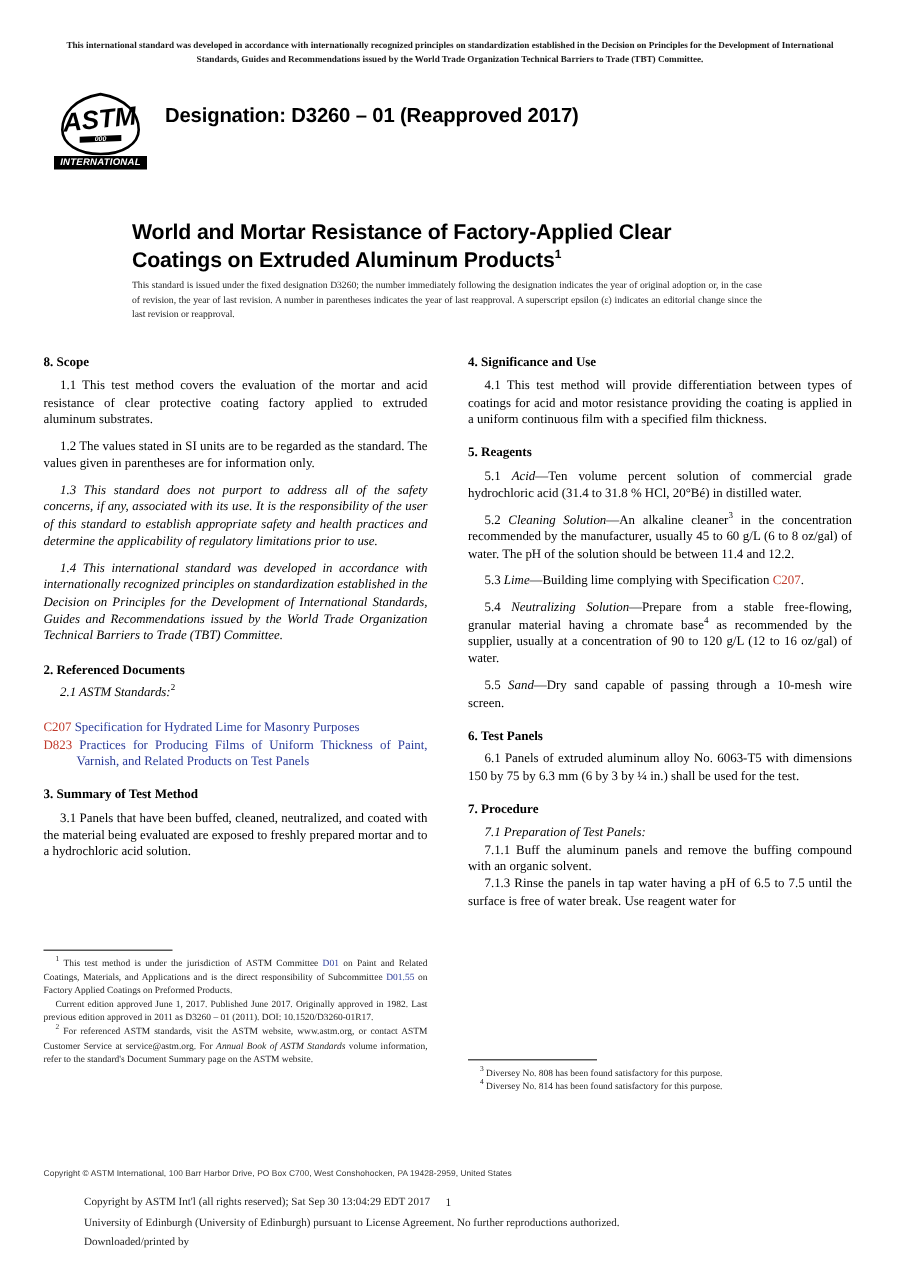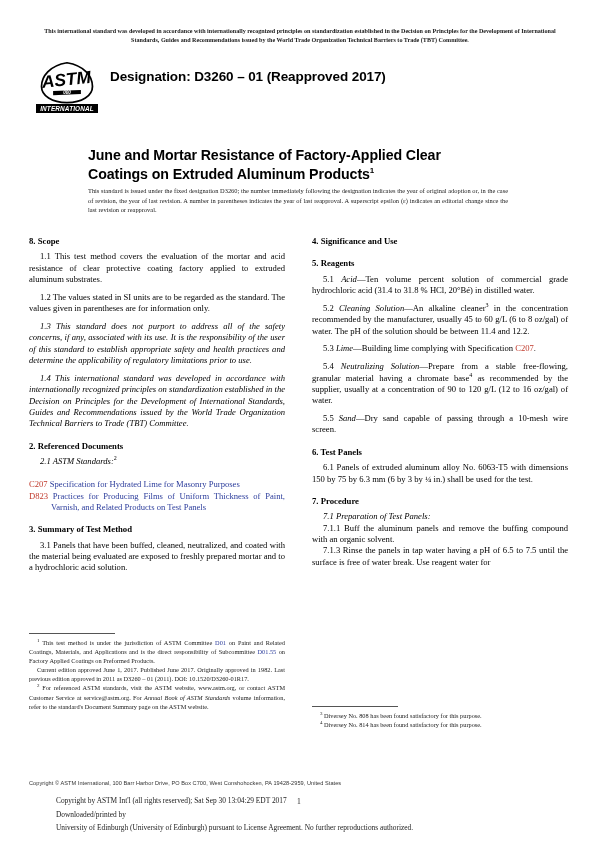--- a/index.html
+++ b/index.html
@@ -221,21 +221,21 @@
         <text x="50" y="57" text-anchor="middle">000</text>
       </g>
     </svg>
     <div class="logo-int">INTERNATIONAL</div>
   </div>
 
   <div class="designation">Designation: D3260 – 01 (Reapproved 2017)</div>
 
   <div class="doc-title">
     <br>
-    <span>June and Mortar Resistance of Factory-Applied Clear</span><br>
+    <span>World and Mortar Resistance of Factory-Applied Clear</span><br>
     <span>Coatings on Extruded Aluminum Products</span><sup>1</sup>
   </div>
 
   <div class="issue-note">This standard is issued under the fixed designation D3260; the number immediately following the designation indicates the year of original adoption or, in the case of revision, the year of last revision. A number in parentheses indicates the year of last reapproval. A superscript epsilon (ε) indicates an editorial change since the last revision or reapproval.</div>
 
   <div class="col col-left">
 
     <h2 class="sec">8. Scope</h2>
     <p class="para">1.1 This test method covers the evaluation of the mortar and acid resistance of clear protective coating factory applied to extruded aluminum substrates.</p>
     <p class="para sp">1.2 The values stated in SI units are to be regarded as the standard. The values given in parentheses are for information only.</p>
@@ -249,20 +249,21 @@
       <p class="ref-item"><span class="ref-num">D823</span> <span>Practices for Producing Films of Uniform Thickness of Paint, Varnish, and Related Products on Test Panels</span></p>
     </div>
 
     <h2 class="sec gap">3. Summary of Test Method</h2>
     <p class="para">3.1 Panels that have been buffed, cleaned, neutralized, and coated with the material being evaluated are exposed to freshly prepared mortar and to a hydrochloric acid solution.</p>
   </div>
 
   <div class="col col-right">
 
     <h2 class="sec">4. Significance and Use</h2>
+    <p class="para">4.1 This test method will provide differentiation between types of coatings for acid and motor resistance providing the coating is applied in a uniform continuous film with a specified film thickness.</p>
 
     <h2 class="sec gap">5. Reagents</h2>
 
     <p class="para">5.1 <span class="it">Acid</span><span>—Ten volume percent solution of commercial grade hydrochloric acid (31.4 to 31.8 % HCl, 20°Bé) in distilled water.</span></p>
 
     <p class="para sp">5.2 <span class="it">Cleaning Solution</span><span>—An alkaline cleaner</span><sup>3</sup><span> in the concentration recommended by the manufacturer, usually 45 to 60 g/L (6 to 8 oz/gal) of water. The pH of the solution should be between 11.4 and 12.2.</span></p>
 
     <p class="para sp">5.3 <span class="it">Lime</span><span>—Building lime complying with Specification </span><span class="xref">C207</span><span>.</span></p>
 
     <p class="para sp">5.4 <span class="it">Neutralizing Solution</span><span>—Prepare from a stable free-flowing, granular material having a chromate base</span><sup>4</sup><span> as recommended by the supplier, usually at a concentration of 90 to 120 g/L (12 to 16 oz/gal) of water.</span></p>
@@ -287,18 +288,18 @@
 
   <div class="fn-block fn-right">
     <div class="fn-rule"></div>
     <p class="fn-p"><sup>3</sup><span> Diversey No. 808 has been found satisfactory for this purpose.</span></p>
     <p class="fn-p"><sup>4</sup><span> Diversey No. 814 has been found satisfactory for this purpose.</span></p>
   </div>
 
   <div class="copyright">Copyright © ASTM International, 100 Barr Harbor Drive, PO Box C700, West Conshohocken, PA 19428-2959, United States</div>
   <div class="license">
     <div>Copyright by ASTM Int'l (all rights reserved); Sat Sep 30 13:04:29 EDT 2017</div>
+    <div>University of Edinburgh (University of Edinburgh) pursuant to License Agreement. No further reproductions authorized.</div>
     <div>Downloaded/printed by</div>
-    <div>University of Edinburgh (University of Edinburgh) pursuant to License Agreement. No further reproductions authorized.</div>
   </div>
   <div class="pagenum">1</div>
 
 </div>
 
 </body></html>

